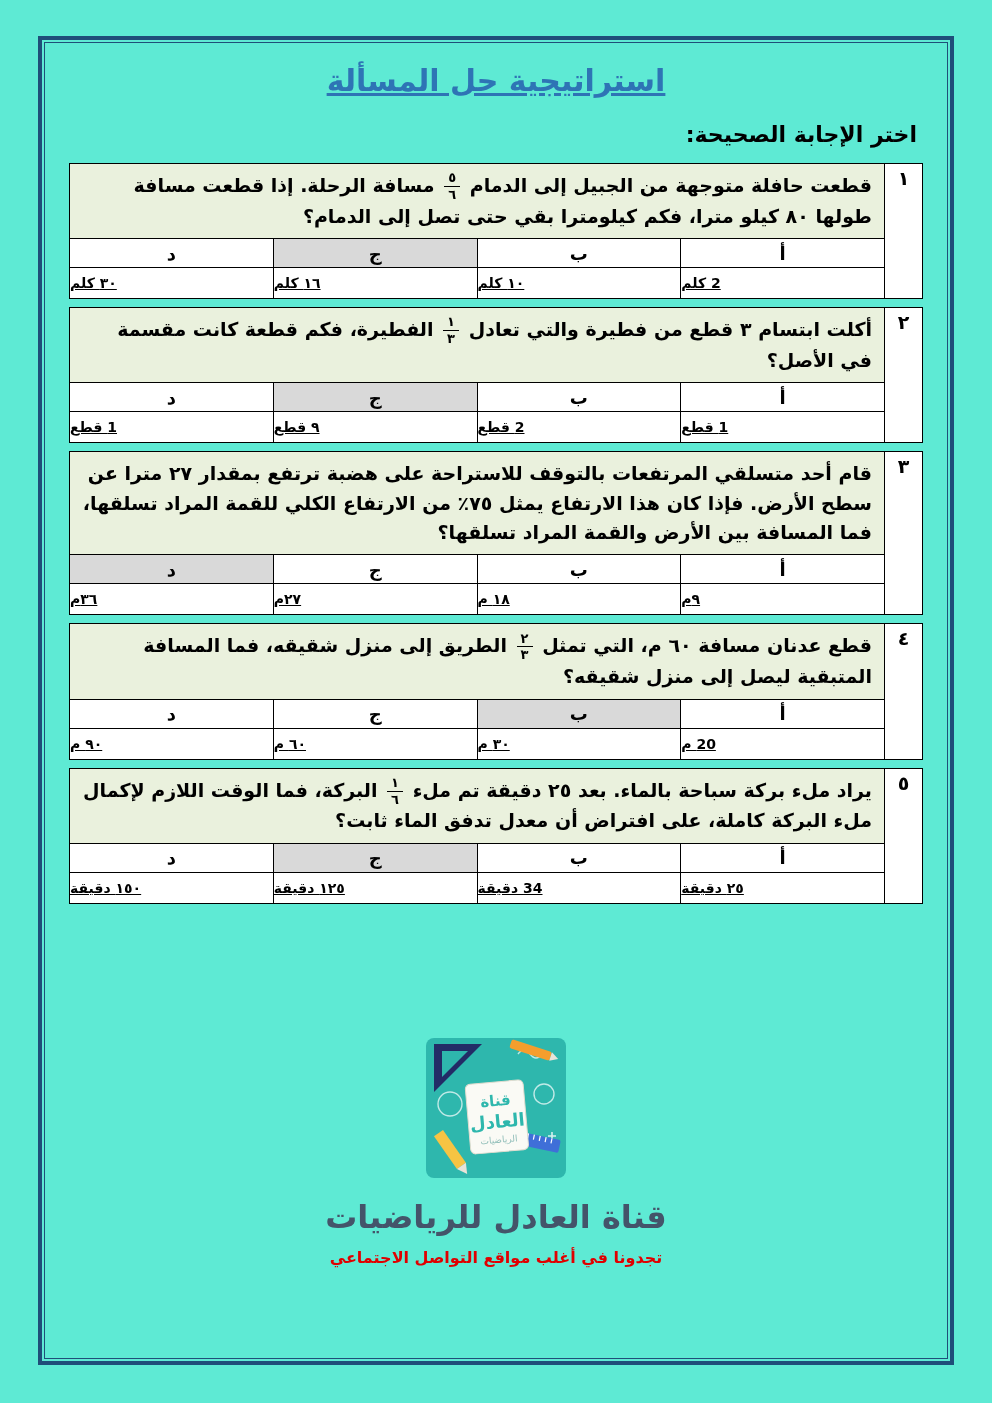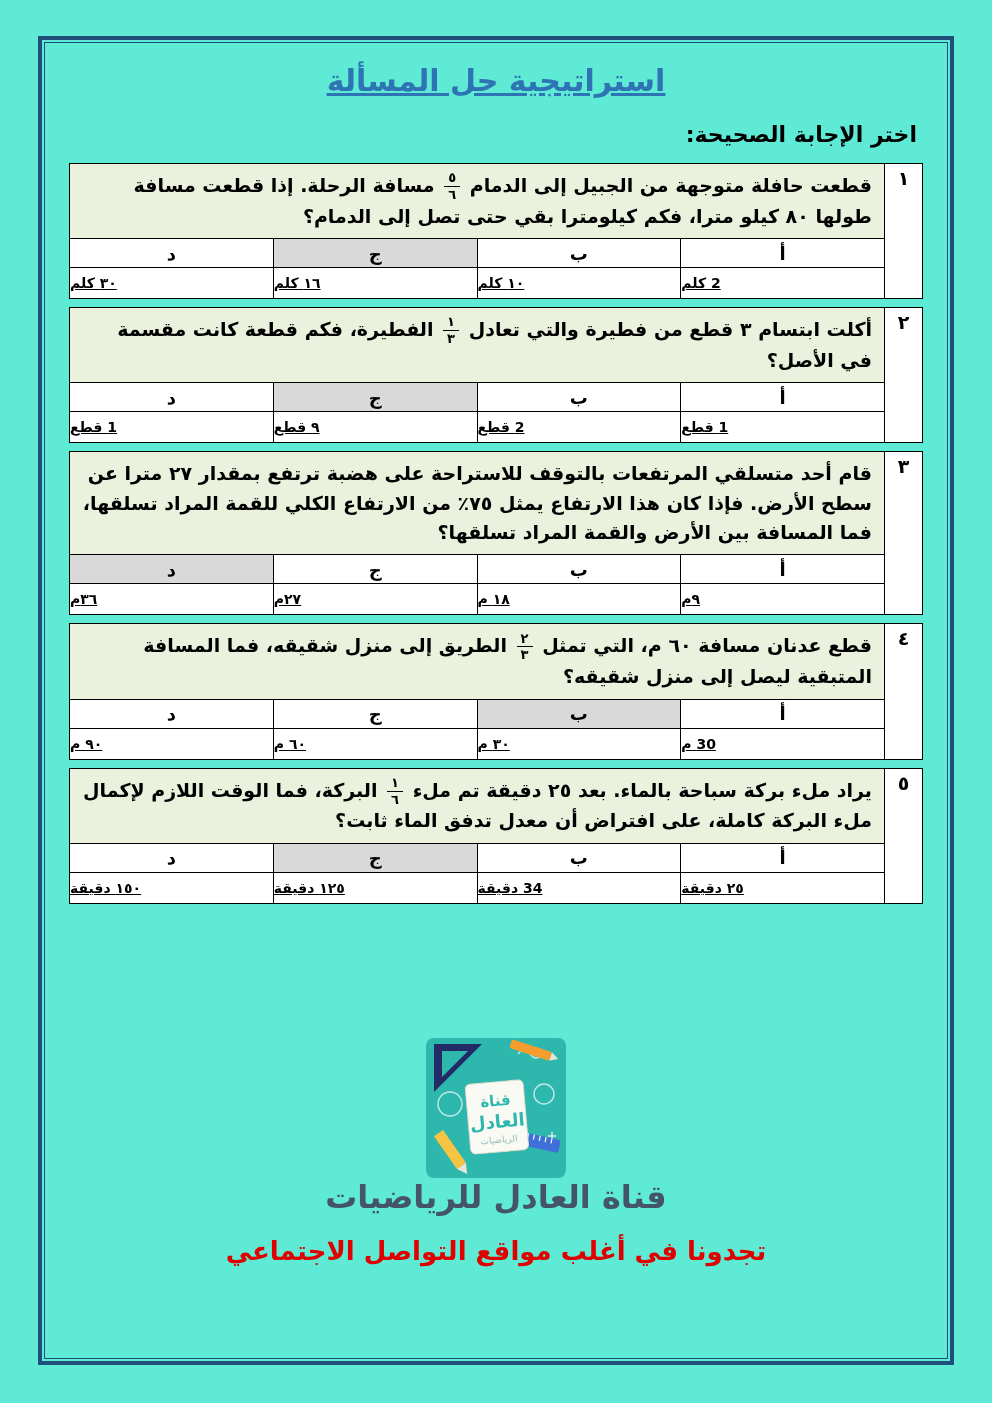--- a/index.html
+++ b/index.html
@@ -33,22 +33,22 @@
   .choice-header { text-align:center; font-weight:bold; font-size:18px; height:29px; background:#fff; }
   .choice-header.hl { background:#D9D9D9; }
   .choice-value { text-align:left; font-weight:bold; font-size:14px; height:31px; background:#fff;text-decoration:underline; }
 
   .frac { display:inline-block; vertical-align:middle; text-align:center; line-height:1.05; font-size:13px; margin:0 3px; font-weight:bold; }
   .frac .fnum { display:block; border-bottom:1.5px solid #000; padding:0 4px 1px 4px; }
   .frac .fden { display:block; padding-top:1px; }
 
   .footer { position:absolute; top:995px; left:0; right:0; text-align:center; }
   .logo { width:140px; height:140px; display:block; margin:0 auto; }
-  .channel-name { margin-top:0; font-size:32px; font-weight:bold; color:#44546A; }
-  .social-text { margin-top:20px; font-size:26px; font-weight:bold; color:#E00000; }
+  .channel-name { margin-top:20px; font-size:32px; font-weight:bold; color:#44546A; }
+  .social-text { margin-top:12px; font-size:16px; font-weight:bold; color:#E00000; }
 </style>
 </head>
 <body>
 
 <div class="page">
   <div class="frame">
     <div class="frame-inner">
       <div class="content">
 
         <div class="title">استراتيجية حل المسألة</div>
@@ -150,21 +150,21 @@
                   <td class="num-cell" rowspan="3">٤</td>
                   <td class="q-cell" colspan="4">قطع عدنان مسافة ٦٠ م، التي تمثل <span class="frac"><span class="fnum">٢</span><span class="fden">٣</span></span> الطريق إلى منزل شقيقه، فما المسافة المتبقية ليصل إلى منزل شقيقه؟</td>
                 </tr>
                 <tr>
                   <td class="choice-header">أ</td>
                   <td class="choice-header hl">ب</td>
                   <td class="choice-header">ج</td>
                   <td class="choice-header">د</td>
                 </tr>
                 <tr>
-                  <td class="choice-value">30 م</td>
+                  <td class="choice-value">20 م</td>
                   <td class="choice-value">٣٠ م</td>
                   <td class="choice-value">٦٠ م</td>
                   <td class="choice-value">٩٠ م</td>
                 </tr>
               </tbody>
             </table>
             <table class="q-table">
               <colgroup>
                 <col class="col-num">
                 <col>

